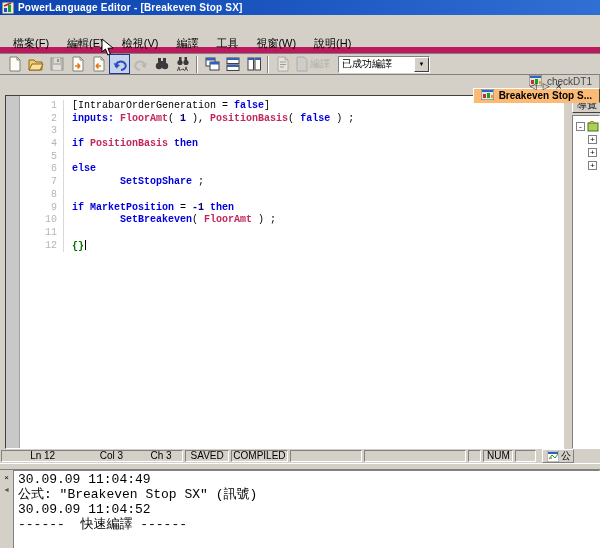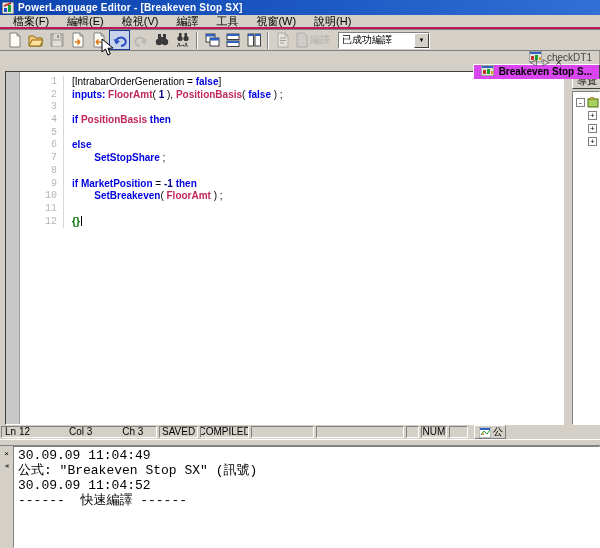--- a/index.html
+++ b/index.html
@@ -7,21 +7,21 @@
   body { font-family:"Liberation Sans","DejaVu Sans",sans-serif; background:#d4d0c8; position:relative; font-size:11px; }
 
   
   .titlebar { height:15px; background:linear-gradient(90deg,#0d43ae 0%,#1e5ac4 55%,#3070d4 100%);
     display:flex; align-items:center; padding-left:2px; }
   .titlebar .ttext { color:#fff; font-weight:bold; font-size:10px; margin-left:4px; letter-spacing:0.2px;
     white-space:nowrap; font-family:"Liberation Sans",sans-serif; }
   .appicon { width:12px; height:12px; display:inline-block; }
 
   
-  .menubar { height:14px; display:flex; align-items:center; padding-left:4px; border-bottom:2px solid #be185d; }
+  .menubar { height:14px; display:flex; align-items:center; padding-left:4px; border-bottom:6px solid #be185d;margin-top:24px; }
   .mitem { padding:0 9px; font-size:11px; color:#000; line-height:14px; cursor:default; white-space:nowrap; }
 
   
   .toolbar { height:22px; display:flex; align-items:center; padding-left:4px; border-top:1px solid #808080;
     border-bottom:1px solid #808080; background:#d4d0c8; }
   .tbtn { width:21px; height:20px; display:flex; align-items:center; justify-content:center; flex:0 0 auto; }
   .tbtn svg { display:block; }
   .tbtn.disabled { opacity:.45; filter:grayscale(100%); }
   .tbtn.pressed { border:1px solid #1a3c8c; background:#c6d3ea; }
   .tbtn .tlabel { font-size:10px; color:#888; margin-left:1px; white-space:nowrap; }
@@ -31,55 +31,55 @@
     display:flex; align-items:center; margin-left:6px; position:relative; }
   .tcombo .cval { flex:1; font-size:10px; padding-left:3px; white-space:nowrap; overflow:hidden; }
   .tcombo .cbtn { width:15px; height:15px; background:#d4d0c8; border:1px solid; border-color:#fff #404040 #404040 #fff;
     display:flex; align-items:center; justify-content:center; font-size:6px; color:#000; }
 
   
   .tabbar { height:20px; display:flex; align-items:flex-end; padding-left:4px; position:relative; background:#d4d0c8;flex-direction:column; }
   .dtab { height:17px; display:flex; align-items:center; padding:0 7px; font-size:10px; color:#444;
     border-right:1px solid #9a968e; white-space:nowrap; }
   .dtab .tabicon { margin-right:5px; }
-  .dtab.active { background:#d946ef; border:1px solid; border-color:#fff #404040 transparent #fff; color:#000; font-weight:bold; }
+  .dtab.active { background:#fdba74; border:1px solid; border-color:#fff #404040 transparent #fff; color:#000; font-weight:bold; }
   .tabctrl { position:absolute; right:38px; top:6px; display:flex; gap:6px; align-items:center; }
   .tabctrl span { font-size:9px; color:#222; line-height:10px; cursor:default; }
 
   
   .mainrow { height:354px; display:flex; }
   .gutterL { width:5px; background:#d4d0c8; }
   .editorframe { width:559px; border:1px solid; border-color:#404040 #fff #fff #404040; background:#fff; display:flex; overflow:hidden; }
   .selmargin { width:14px; background:#c8c8c8; border-right:1px solid #a0a0a0; }
   .codearea { flex:1; padding-top:4px; overflow:hidden; background:#fff; }
   .crow { display:flex; height:12.7px; line-height:12.7px; font-size:10px; }
   .lnum { width:44px; text-align:right; padding-right:6px; color:#b2b6ba; font-family:"Liberation Mono","DejaVu Sans Mono",monospace;
     border-right:1px solid #d8d8d8; flex:0 0 auto; }
-  .lcode { padding-left:8px; white-space:pre; font-family:Liberation Sans, sans-serif; }
+  .lcode { padding-left:8px; white-space:pre; font-family:Liberation Mono, monospace; }
   .sg-p { color:#000; }
   .sg-k { color:#0000e0; font-weight:bold; }
   .sg-id { color:#c02858; font-weight:bold; }
   .sg-n { color:#000080; font-weight:bold; }
   .sg-c { color:#007000; font-weight:bold; }
   .caret { display:inline-block; width:1px; height:10px; background:#000; margin-left:1px; vertical-align:-1px; }
 
   .vsplit { width:8px; background:#d4d0c8; }
   .navpanel { flex:1; display:flex; flex-direction:column; overflow:hidden; }
   .navheader { width:30px; height:16px; margin-top:2px; border:1px solid; border-color:#fff #404040 #404040 #fff;
     background:#d4d0c8; font-size:10px; text-align:center; line-height:14px; white-space:nowrap; overflow:hidden; }
   .navtree { flex:1; margin-top:2px; background:#fff; border:1px solid; border-color:#808080 #fff #fff #808080; padding:4px 0 0 3px; overflow:hidden; }
   .trow { display:flex; align-items:center; height:13px; white-space:nowrap; }
   .trow.child { padding-left:12px; }
   .expander { width:9px; height:9px; border:1px solid #808080; background:#fff; font-size:8px; line-height:7px;
     text-align:center; color:#000; flex:0 0 auto; font-family:"Liberation Mono","DejaVu Sans Mono",monospace; }
   .ticon { width:12px; height:11px; margin-left:2px; flex:0 0 auto; }
 
   
   .statusrow { height:14px; display:flex; align-items:center; }
-  .statusbar { width:468px; display:flex; gap:2px; padding-left:1px; align-items:center; }
+  .statusbar { width:536px; display:flex; gap:2px; padding-left:1px; align-items:center;text-align:center; }
   .spanel { height:12px; background:#d4d0c8; border:1px solid; border-color:#808080 #fff #fff #808080;
     font-size:10px; line-height:10px; padding:0 3px; display:flex; align-items:center; white-space:nowrap; overflow:hidden; }
   .spanel .cell-ln { width:82px; } .spanel .cell-col { width:68px; } .spanel .cell-ch { width:40px; }
   .navbottomtab { margin-left:6px; height:14px; display:flex; align-items:center; gap:2px;
     border:1px solid; border-color:#fff #808080 #808080 #fff; padding:0 2px; font-size:10px; white-space:nowrap; overflow:hidden; }
 
   .hsplit { height:7px; background:#d4d0c8; border-top:1px solid #fff; border-bottom:1px solid #808080; }
 
   
   .outputrow { height:102px; display:flex; }

